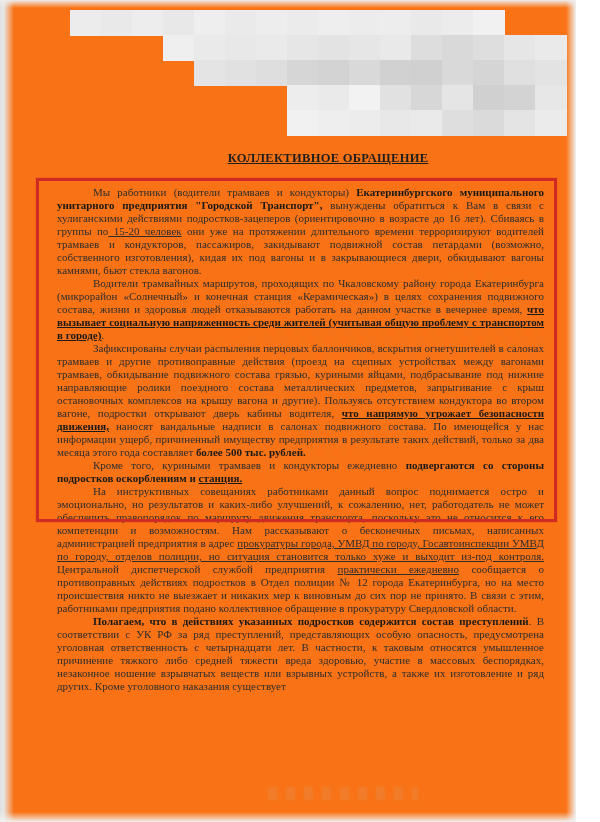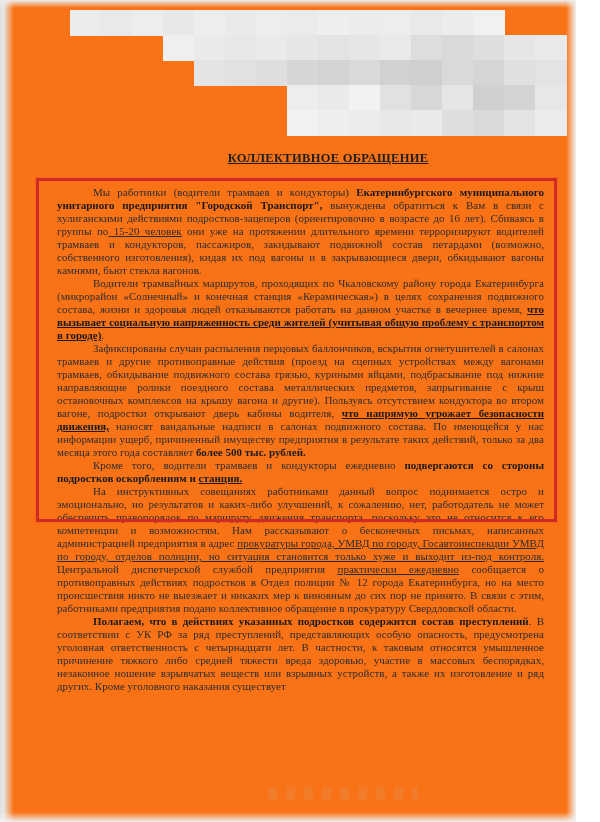--- a/index.html
+++ b/index.html
@@ -133,21 +133,21 @@
       <div class="cell" style="left: 434px; top: 100px; background: rgb(228, 228, 228);"></div>
       <div class="cell" style="left: 465px; top: 100px; background: rgb(235, 235, 235);"></div>
     </div>
 
   <div class="doc-title">КОЛЛЕКТИВНОЕ ОБРАЩЕНИЕ</div>
 
   <div class="doc-body">
       <p><span>Мы работники (водители трамваев и кондукторы) </span><span class="run-b">Екатеринбургского муниципального унитарного предприятия "Городской Транспорт",</span><span> вынуждены обратиться к Вам в связи с хулиганскими действиями подростков-зацеперов (ориентировочно в возрасте до 16 лет). Сбиваясь в группы по</span><span class="run-u"> 15-20 человек</span><span> они уже на протяжении длительного времени терроризируют водителей трамваев и кондукторов, пассажиров, закидывают подвижной состав петардами (возможно, собственного изготовления), кидая их под вагоны и в закрывающиеся двери, обкидывают вагоны камнями, бьют стекла вагонов.</span></p>
       <p><span>Водители трамвайных маршрутов, проходящих по Чкаловскому району города Екатеринбурга (микрорайон «Солнечный» и конечная станция «Керамическая») в целях сохранения подвижного состава, жизни и здоровья людей отказываются работать на данном участке в вечернее время, </span><span class="run-b run-u">что вызывает социальную напряженность среди жителей (учитывая общую проблему с транспортом в городе)</span><span>.</span></p>
       <p><span>Зафиксированы случаи распыления перцовых баллончиков, вскрытия огнетушителей в салонах трамваев и другие противоправные действия (проезд на сцепных устройствах между вагонами трамваев, обкидывание подвижного состава грязью, куриными яйцами, подбрасывание под нижние направляющие ролики поездного состава металлических предметов, запрыгивание с крыш остановочных комплексов на крышу вагона и другие). Пользуясь отсутствием кондуктора во втором вагоне, подростки открывают дверь кабины водителя, </span><span class="run-b run-u">что напрямую угрожает безопасности движения,</span><span> наносят вандальные надписи в салонах подвижного состава. По имеющейся у нас информации ущерб, причиненный имуществу предприятия в результате таких действий, только за два месяца этого года составляет </span><span class="run-b">более 500 тыс. рублей.</span></p>
-      <p><span>Кроме того, водители трамваев и кондукторы ежедневно </span><span class="run-b">подвергаются со стороны подростков оскорблениям и </span><span class="run-b run-u">станция.</span></p>
+      <p><span>Кроме того, куриными трамваев и кондукторы ежедневно </span><span class="run-b">подвергаются со стороны подростков оскорблениям и </span><span class="run-b run-u">станция.</span></p>
       <p><span>На инструктивных совещаниях работниками данный вопрос поднимается остро и эмоционально, но результатов и каких-либо улучшений, к сожалению, нет, работодатель не может обеспечить правопорядок по маршруту движения транспорта, поскольку это не относится к его компетенции и возможностям. Нам рассказывают о бесконечных письмах, написанных администрацией предприятия в адрес </span><span class="run-u">прокуратуры города, УМВД по городу, Госавтоинспекции УМВД по городу, отделов полиции, но ситуация становится только хуже и выходит из-под контроля.</span><span> Центральной диспетчерской службой предприятия </span><span class="run-u">практически ежедневно</span><span> сообщается о противоправных действиях подростков в Отдел полиции № 12 города Екатеринбурга, но на место происшествия никто не выезжает и никаких мер к виновным до сих пор не принято. В связи с этим, работниками предприятия подано коллективное обращение в прокуратуру Свердловской области.</span></p>
       <p><span class="run-b">Полагаем, что в действиях указанных подростков содержится состав преступлений</span><span>. В соответствии с УК РФ за ряд преступлений, представляющих особую опасность, предусмотрена уголовная ответственность с четырнадцати лет. В частности, к таковым относятся умышленное причинение тяжкого либо средней тяжести вреда здоровью, участие в массовых беспорядках, незаконное ношение взрывчатых веществ или взрывных устройств, а также их изготовление и ряд других. Кроме уголовного наказания существует</span></p>
     </div>
 
   <div class="red-box" style="border-color: rgb(207, 43, 36);"></div>
 
   <div class="watermark"></div>
   <div class="bleed"></div>
 
 </div>

